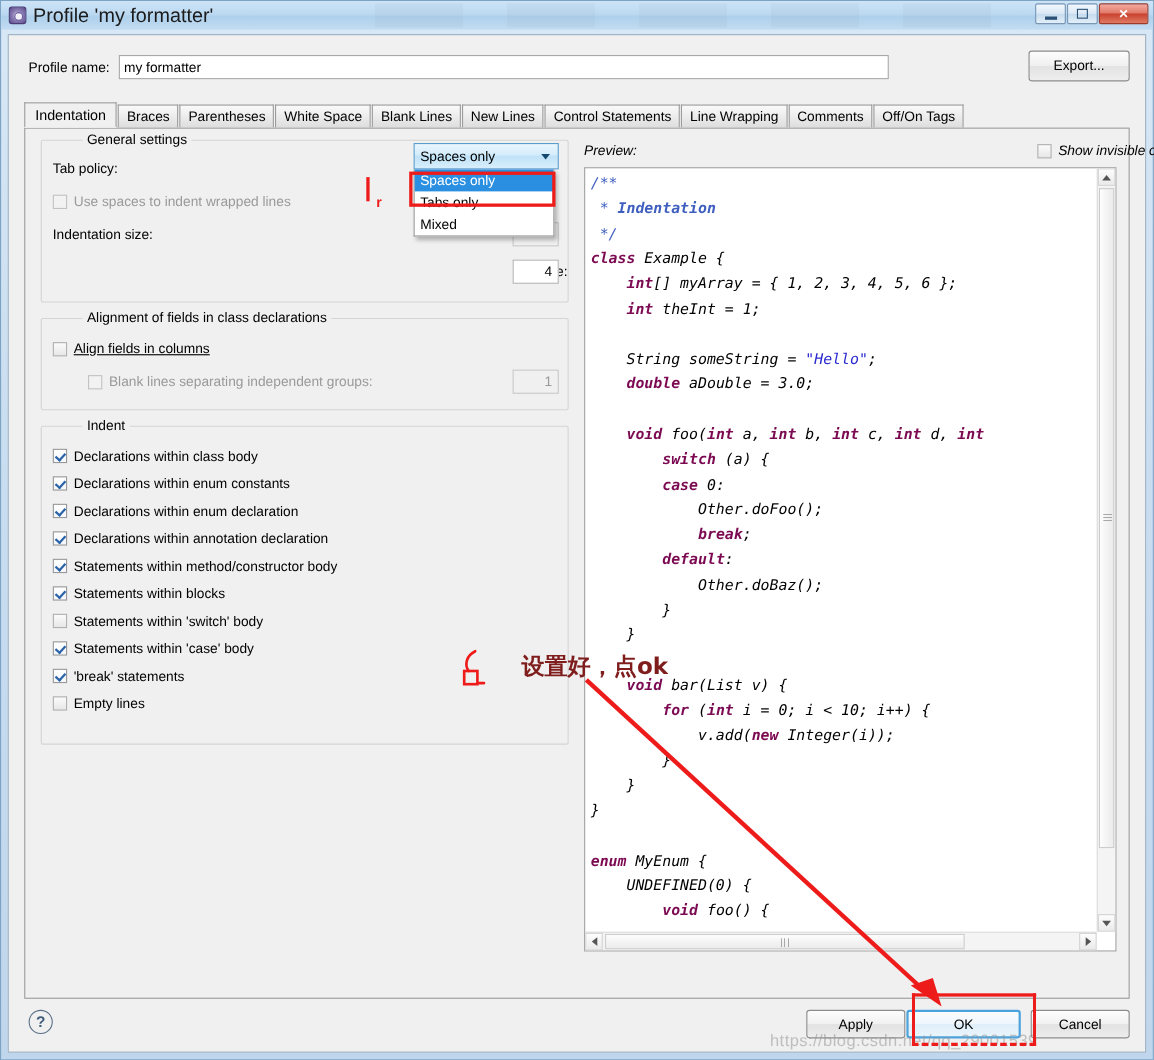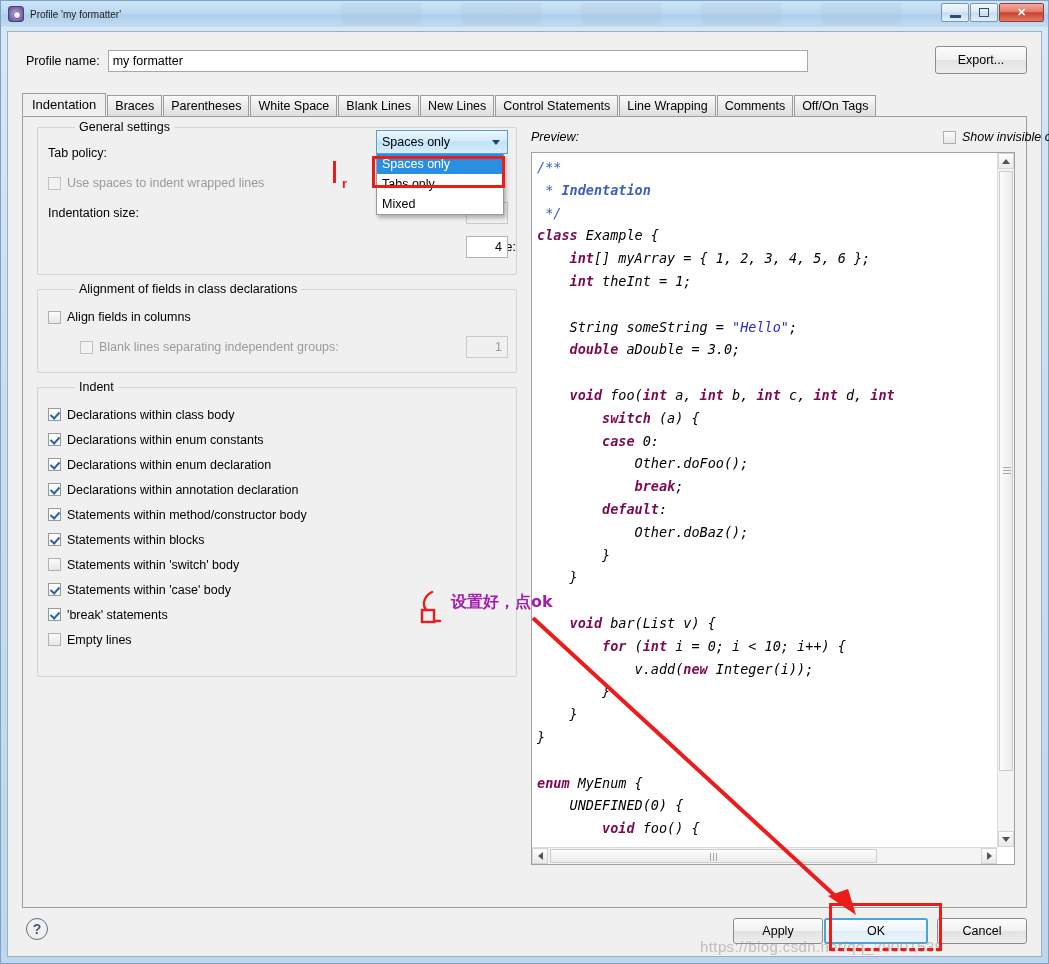--- a/index.html
+++ b/index.html
@@ -30,21 +30,21 @@
     border-radius:3px;
     background:radial-gradient(circle at 50% 50%, #e8e4f2 0%, #8d7fb5 45%, #5b4a8c 100%);
     border:1px solid #4b3c78;
     position:relative; flex:0 0 auto;
   }
   #title-icon::after {
     content:""; position:absolute; left:4px; top:4px; width:6px; height:6px;
     border-radius:50%; background:#f2f0f8; border:1px solid #6d5ea0;
   }
   #title-text {
-    font-size:10px; color:#1b1b1b; white-space:nowrap;
+    font-size:18px; color:#1b1b1b; white-space:nowrap;
   }
   #win-buttons {
     position:absolute; right:4px; top:2px; display:flex; gap:1px;
   }
   .win-btn {
     width:28px; height:19px;
     border:1px solid #7a97b5;
     background:linear-gradient(to bottom,#f2f8fd 0%,#dbe9f6 48%,#c6dbee 52%,#e2eff9 100%);
     border-radius:2px;
     display:flex; align-items:center; justify-content:center;
@@ -275,21 +275,21 @@
   .anno { position:absolute; pointer-events:none; z-index:60; }
   #anno-combo-box {
     left:372px; top:156px; width:133px; height:32px;
     border:3px solid #ee1b1b;
   }
   #anno-stroke {
     left:333px; top:161px; width:3px; height:22px; background:#ee1b1b;
   }
   #anno-r { left:342px; top:176px; color:#ee1b1b; font-size:13px; font-weight:bold; }
   #anno-text {
-    left:451px; top:592px; color:#a21caf; font-size:16px; font-weight:bold;
+    left:474px; top:592px; color:#7f1d1d; font-size:21px; font-weight:bold;
     font-family:"DejaVu Sans", sans-serif; white-space:nowrap;
   }
   #anno-hook {
     left:418px; top:590px; width:24px; height:36px;
   }
   #anno-ok-box {
     left:829px; top:903px; width:113px; height:48px;
     border:3px solid #ee1b1b; border-bottom:3px dashed #ee1b1b;
   }
   #anno-arrow-svg { left:0; top:0; width:1049px; height:964px; }
@@ -384,21 +384,21 @@
               <div class="combo-item sel">Spaces only</div>
               <div class="combo-item">Tabs only</div>
               <div class="combo-item">Mixed</div>
             </div>
           </div>
         </div>
 
         <div class="group" style="height:84px;">
           <span class="group-title">Alignment of fields in class declarations</span>
 
-          <div class="grow" style="margin:14px 0 0 10px;">
+          <div class="grow" style="margin:14px 0 0 10px;text-decoration:underline;">
             <span class="cb tristate"></span>
             <span class="lbl">Align fields in columns</span>
           </div>
 
           <div class="grow" style="margin:4px 0 0 42px;">
             <span class="cb disabled"></span>
             <span class="lbl dim">Blank lines separating independent groups:</span>
             <span class="numfield disabled" style="top:2px;">1</span>
           </div>
         </div>

